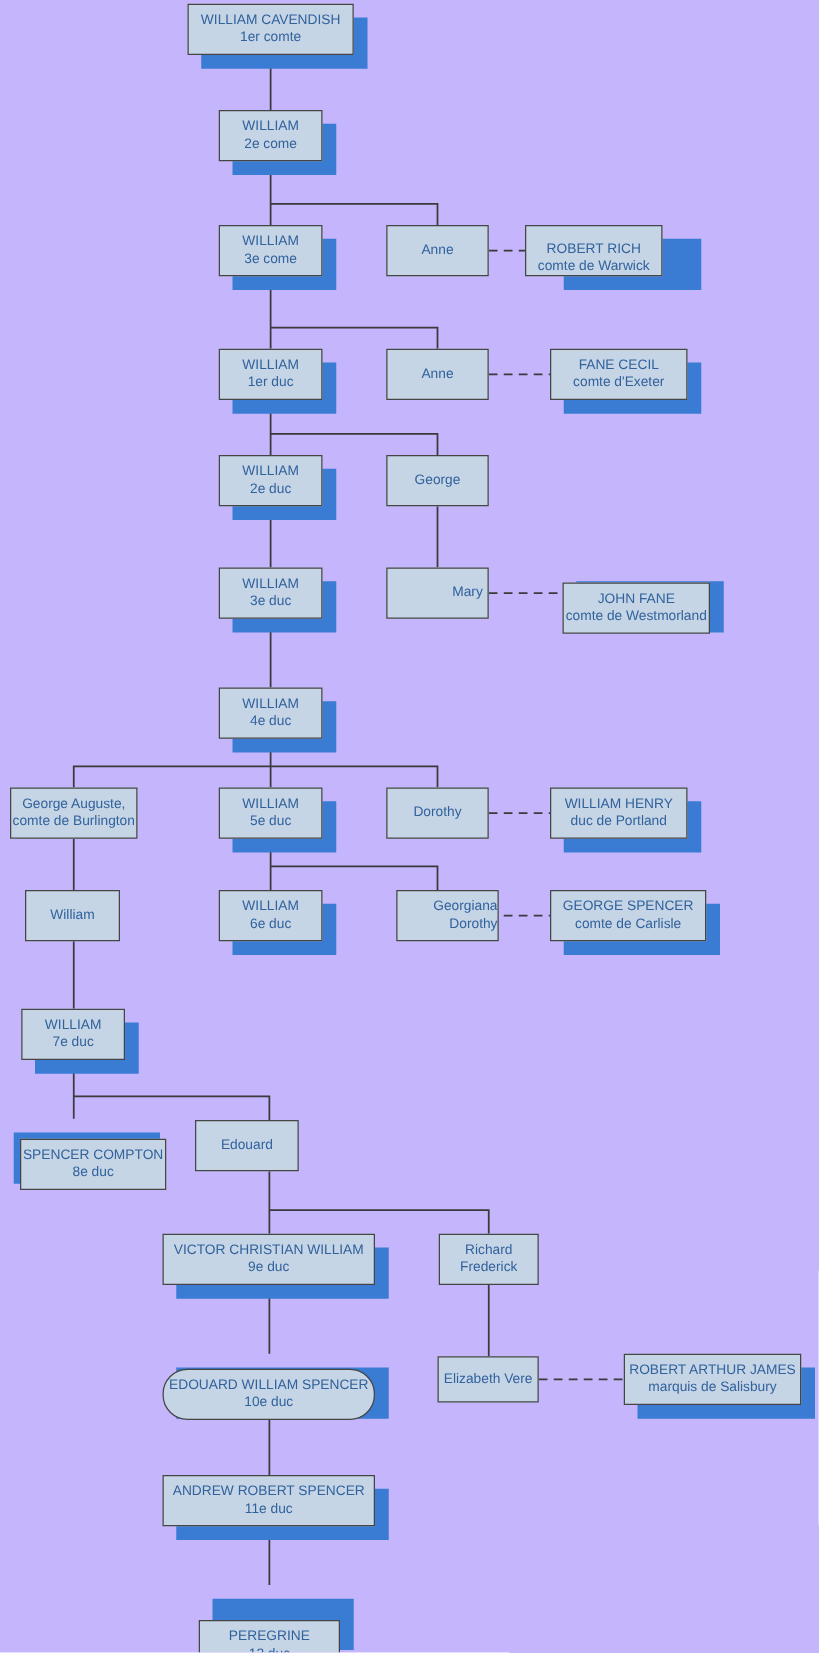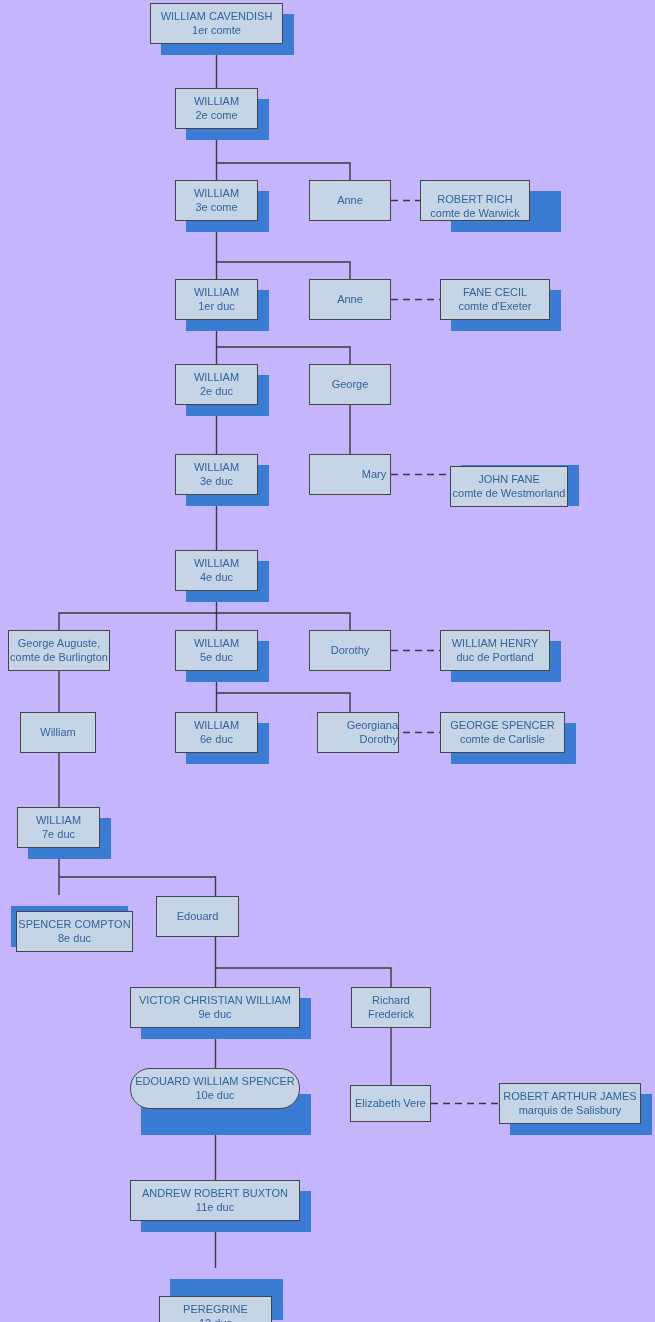--- a/index.html
+++ b/index.html
@@ -206,33 +206,33 @@
         <span class="l1">Edouard</span>
       </div>
       <div class="node two" style="left: 130px; top: 987px; width: 170px; height: 41px;">
         <span class="l1">VICTOR CHRISTIAN WILLIAM</span>
         <span class="l2">9e duc</span>
       </div>
       <div class="node two" style="left: 351px; top: 987px; width: 80px; height: 41px;">
         <span class="l1">Richard</span>
         <span class="l2">Frederick</span>
       </div>
-      <div class="node two" style="left: 130px; top: 1068px; width: 170px; height: 41px; border-radius: 20px;">
+      <div class="node two" style="left: 130px; top: 1095px; width: 170px; height: 41px; border-radius: 20px;">
         <span class="l1">EDOUARD WILLIAM SPENCER</span>
         <span class="l2">10e duc</span>
       </div>
       <div class="node" style="left: 350px; top: 1085px; width: 81px; height: 37px;">
         <span class="l1">Elizabeth Vere</span>
       </div>
       <div class="node two" style="left: 499px; top: 1083px; width: 142px; height: 41px; justify-content: center;">
         <span class="l1">ROBERT ARTHUR JAMES</span>
         <span class="l2">marquis de Salisbury</span>
       </div>
       <div class="node two" style="left: 130px; top: 1180px; width: 170px; height: 41px;">
-        <span class="l1">ANDREW ROBERT BUXTON</span>
+        <span class="l1">ANDREW ROBERT SPENCER</span>
         <span class="l2">11e duc</span>
       </div>
       <div class="node two" style="left: 159px; top: 1296px; width: 113px; height: 41px;">
         <span class="l1">PEREGRINE</span>
         <span class="l2">12 duc</span>
       </div>
     </div>
 
 </div>
 

